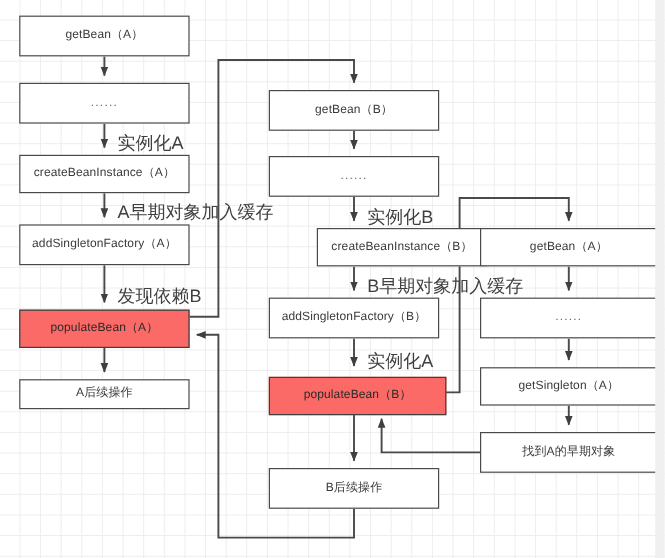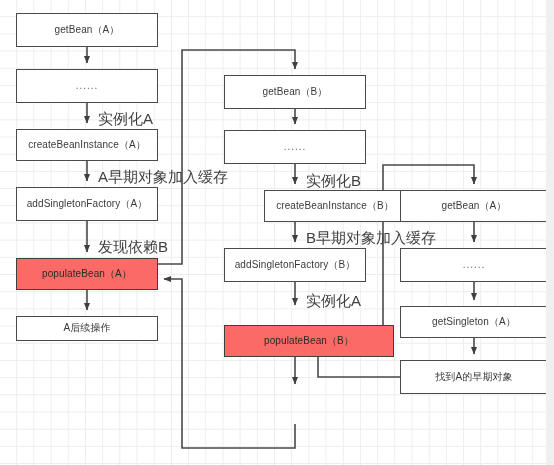--- a/index.html
+++ b/index.html
@@ -141,22 +141,25 @@
   </div>
   <div class="node dots" style="left:224px;top:130px;width:142px;height:34px;">
     <span>......</span>
   </div>
   <div class="node" style="left:224px;top:190px;width:142px;height:32px;margin-left:40px;">
     <span>createBeanInstance（B）</span>
   </div>
   <div class="node" style="left:224px;top:248px;width:142px;height:34px;">
     <span>addSingletonFactory（B）</span>
   </div>
-  <div class="node highlight" style="left:224px;top:325px;width:170px;height:32px;">
+  <div class="node highlight" style="left:224px;top:314px;width:148px;height:32px;">
     <span>populateBean（B）</span>
+  </div>
+  <div class="node" style="left:224px;top:390px;width:142px;height:34px;">
+    <span>B后续操作</span>
   </div>
 
   <div class="edge-label" style="left:306px;top:172px;">
     <span>实例化B</span>
   </div>
   <div class="edge-label" style="left:306px;top:229px;">
     <span>B早期对象加入缓存</span>
   </div>
   <div class="edge-label" style="left:306px;top:292px;">
     <span>实例化A</span>

